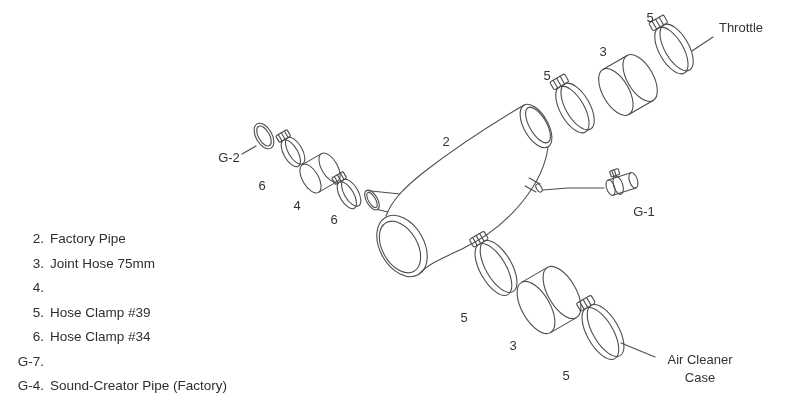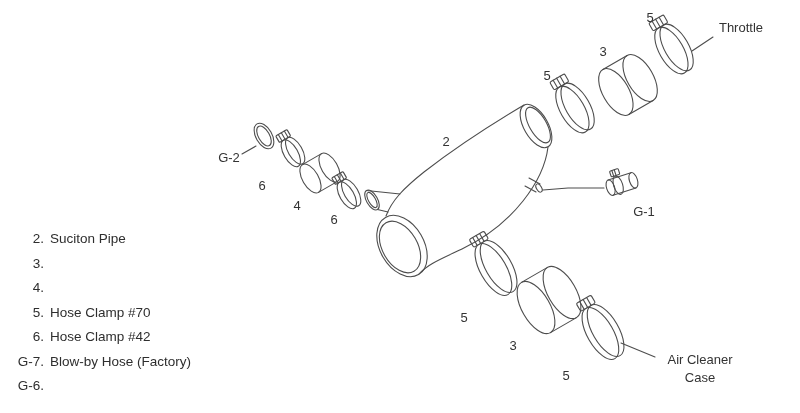--- a/index.html
+++ b/index.html
@@ -131,38 +131,39 @@
     <text class="lbl" x="464" y="322">5</text>
     <text class="lbl" x="513" y="350">3</text>
     <text class="lbl" x="566" y="380">5</text>
     <text class="lbl" x="700" y="364">Air Cleaner</text>
     <text class="lbl" x="700" y="382">Case</text>
   </svg>
 
   <div class="legend">
     <div class="legend-row">
       <span class="legend-num">2.</span>
-      <span class="legend-label">Suciton Pipe</span>
+      <span class="legend-label">Factory Pipe</span>
     </div>
     <div class="legend-row">
       <span class="legend-num">3.</span>
+      <span class="legend-label">Joint Hose 75mm</span>
     </div>
     <div class="legend-row">
       <span class="legend-num">4.</span>
     </div>
     <div class="legend-row">
       <span class="legend-num">5.</span>
-      <span class="legend-label">Hose Clamp #70</span>
+      <span class="legend-label">Hose Clamp #39</span>
     </div>
     <div class="legend-row">
       <span class="legend-num">6.</span>
-      <span class="legend-label">Hose Clamp #42</span>
+      <span class="legend-label">Hose Clamp #34</span>
     </div>
     <div class="legend-row">
       <span class="legend-num">G-7.</span>
-      <span class="legend-label">Blow-by Hose (Factory)</span>
     </div>
     <div class="legend-row">
-      <span class="legend-num">G-6.</span>
+      <span class="legend-num">G-4.</span>
+      <span class="legend-label">Sound-Creator Pipe (Factory)</span>
     </div>
   </div>
 
 </div>
 
 </body></html>

